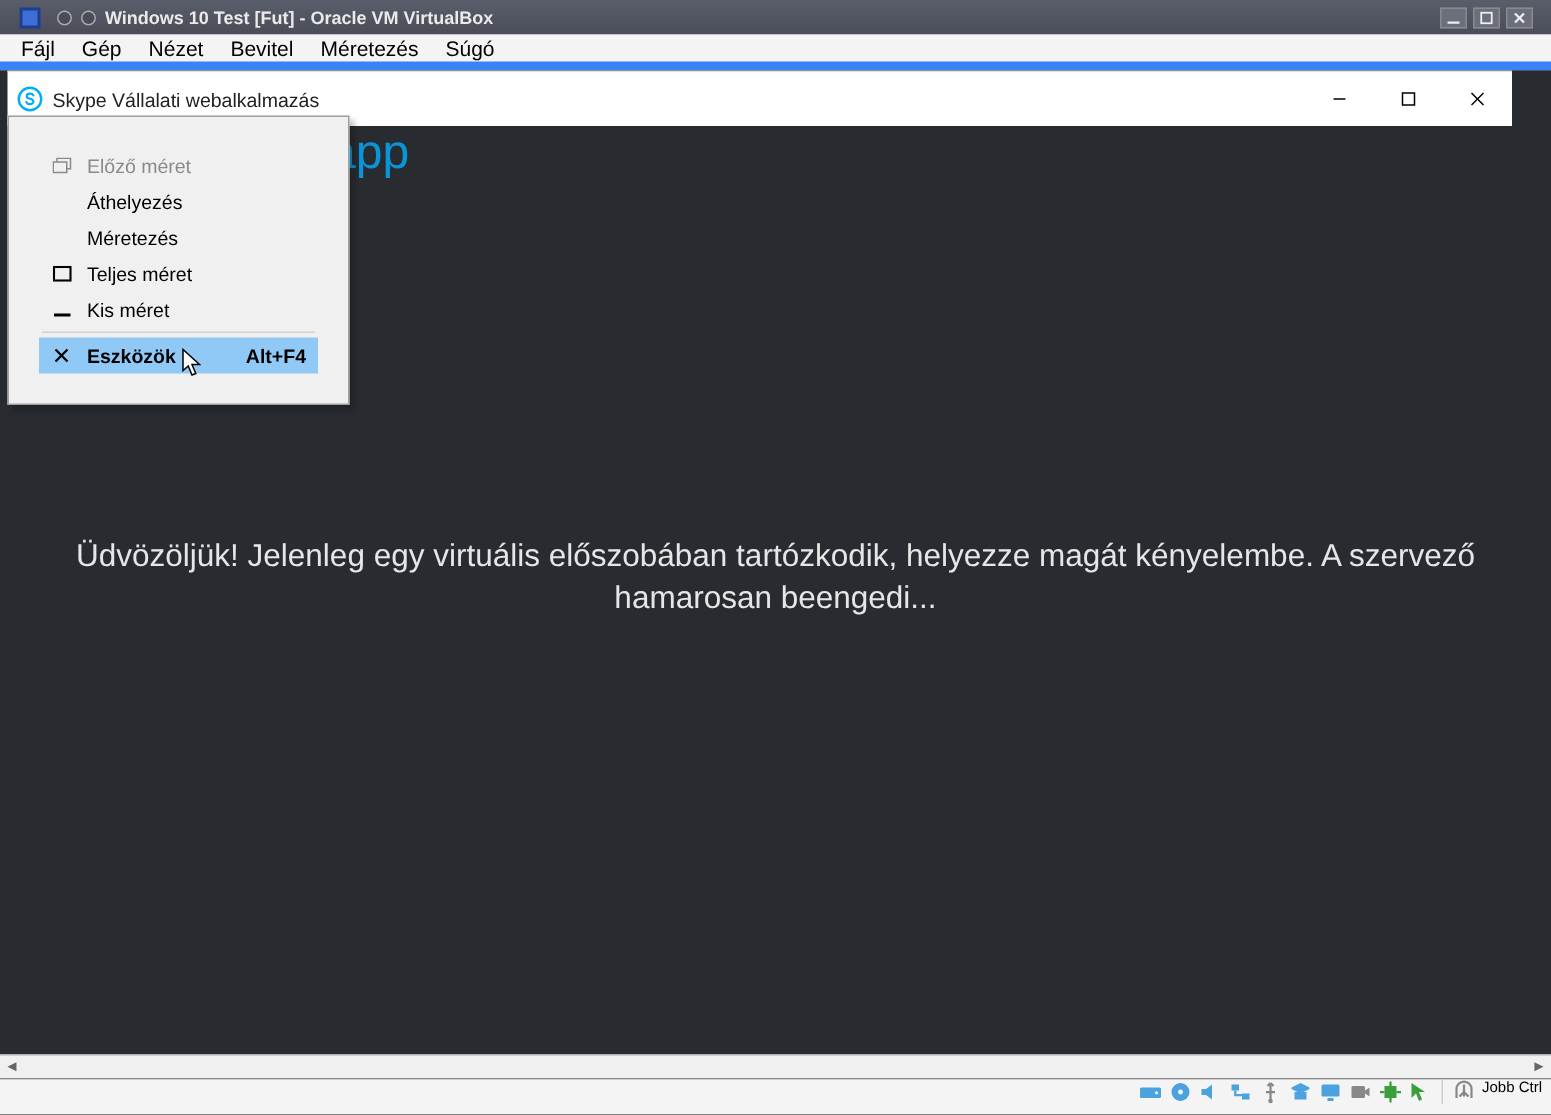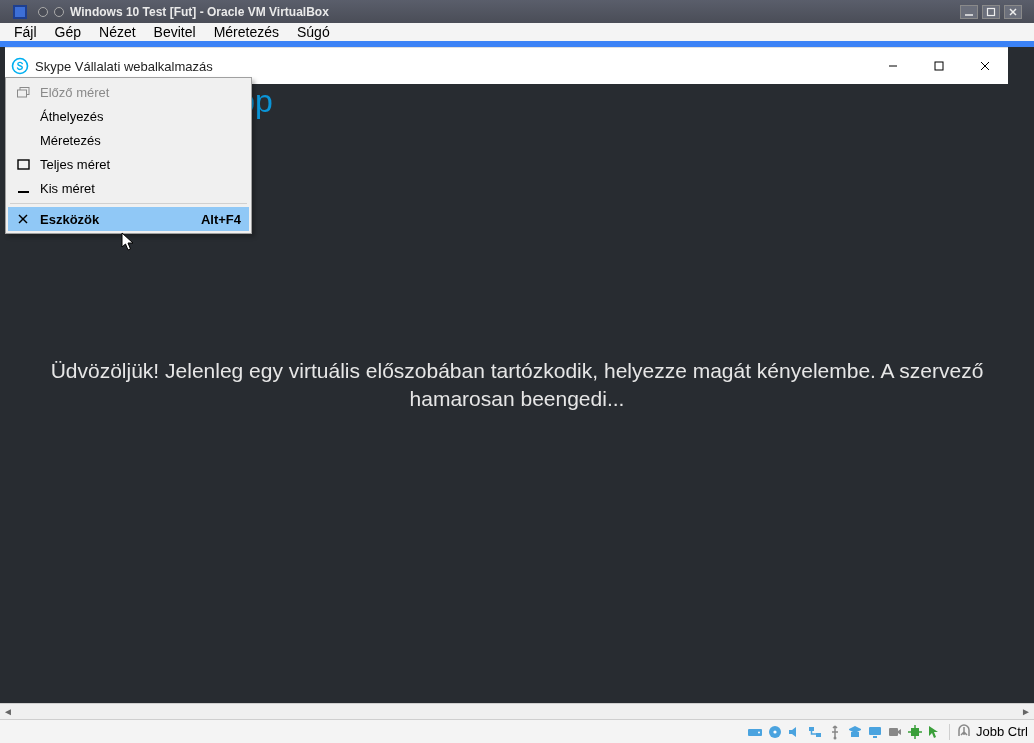--- a/index.html
+++ b/index.html
@@ -21,37 +21,37 @@
   
   .app-bg { position:absolute; inset:0; background:#282c31; }
   .app-header-text { color:#0A95D8; font-size:32px; font-weight:300; position:absolute; top:36px; left:150px; }
   .app-welcome { position:absolute; top:310px; left:0; right:0; text-align:center; color:#e6e6e6; font-size:21px; font-weight:300; line-height:1.35; padding:0 0;}
   .skype-titlebar { position:absolute; top:0; left:5px; right:26px; height:37px; background:#ffffff; display:flex; align-items:center; font-size:13px; z-index:3; border-top:1px solid #e0e0e0;}
   .skype-icon { width:18px; height:18px; margin:0 6px; }
   .skype-title { flex:1; color:#222; }
   .skype-btn { width:46px; height:30px; display:flex; align-items:center; justify-content:center; cursor:pointer; }
 
   
-  .sys-menu { position:absolute; top:30px; left:5px; width:247px; background:#f0f0f0; border:1px solid #a0a0a0; box-shadow:3px 3px 4px rgba(0,0,0,.25); font-size:13px; z-index:5; padding:2px;}
+  .sys-menu { position:absolute; top:30px; left:5px; width:228px; background:#f0f0f0; border:1px solid #a0a0a0; box-shadow:3px 3px 4px rgba(0,0,0,.25); font-size:13px; z-index:5; padding:20px;}
   .sys-item { height:24px; display:flex; align-items:center; padding:0 8px 0 4px; cursor:default; }
   .sys-item.enabled { color:#000; cursor:pointer;justify-content:flex-end; }
   .sys-item.disabled { color:#8a8a8a; }
   .sys-item.highlight { background:#90c8f6; font-weight:bold; }
   .sys-icon-slot { width:22px; display:flex; justify-content:center; }
   .sys-label { flex:1; padding-left:6px; }
   .sys-shortcut { color:#000; }
   .sys-sep { height:1px; background:#d0d0d0; margin:3px 2px; }
 
   
   .hscroll { position:absolute; left:0; right:0; bottom:0; height:16px; background:#f0f0f0; border-top:1px solid #cfcfcf; display:flex; align-items:center;}
   .hscroll .arrow { width:16px; height:16px; display:flex; align-items:center; justify-content:center; color:#666; font-size:10px; cursor:pointer;}
   .hscroll .track { flex:1; height:16px; }
 
   
-  .vb-status { height:24px; background:#f4f4f4; border-top:1px solid #cfcfcf; display:flex; align-items:center; justify-content:flex-end; padding:0 6px; gap:4px; font-size:13px;}
+  .vb-status { height:24px; background:#f4f4f4; border-top:1px solid #cfcfcf; display:flex; justify-content:flex-end; padding:0 6px; gap:4px; font-size:10px;}
   .st-icon { width:16px; height:16px; display:flex; align-items:center; justify-content:center; }
   .st-sep { width:1px; height:16px; background:#cfcfcf; margin:0 2px; }
 
   
   .cursor { position:absolute; top:154px; left:115px; z-index:10; pointer-events:none; }
 
   svg { display:block; }
 </style>
 </head>
 <body>

